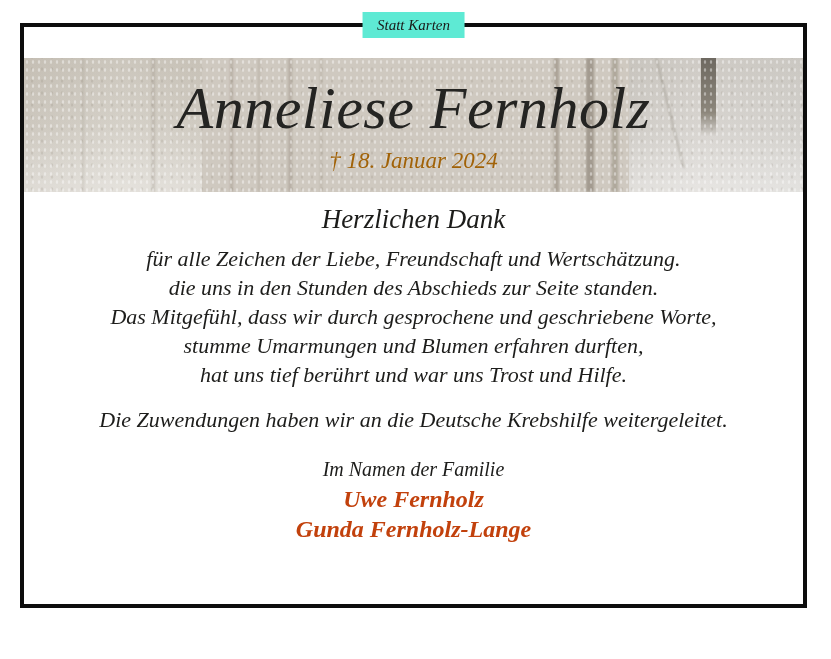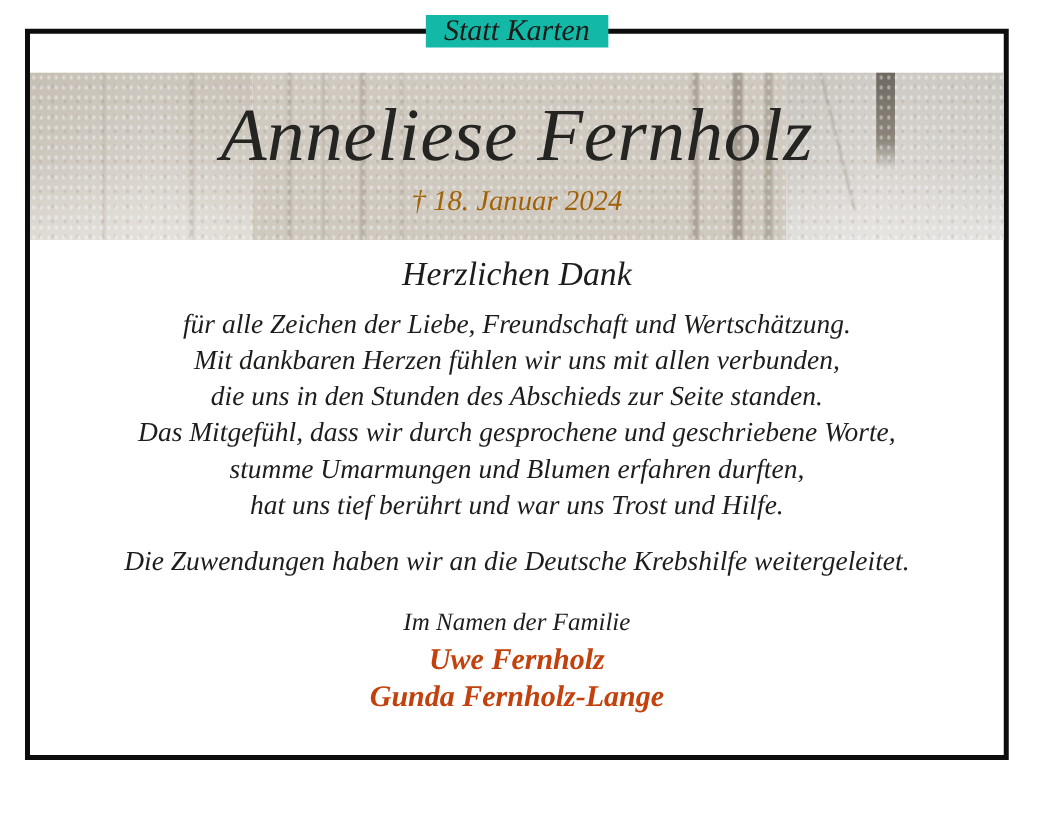--- a/index.html
+++ b/index.html
@@ -18,23 +18,23 @@
     width:787px;height:585px;
     box-sizing:border-box;
     border:4px solid #0d0d0d;
     background:#ffffff;
     text-align:center;
   }
   .statt-karten{
     position:absolute;
     left:50%;top:-2px;
     transform:translate(-50%,-50%);
-    background:#14b8a6;
+    background:#5eead4;
     padding:0 15px;
-    font-size:24px;
+    font-size:15px;
     line-height:26px;
     white-space:nowrap;
     color:#1a1a18;
   }
   
   .banner{
     position:relative;
     margin-top:31px;
     width:779px;height:134px;
     display:flex;
@@ -154,21 +154,20 @@
       <div class="banner-text">
         <div class="deceased-name">Anneliese Fernholz</div>
         <div class="death-date">† 18. Januar 2024</div>
       </div>
     </div>
 
     <div class="heading">Herzlichen Dank</div>
 
     <div class="body-lines">
       <div class="body-line">für alle Zeichen der Liebe, Freundschaft und Wertschätzung.</div>
-      <div class="body-line">Mit dankbaren Herzen fühlen wir uns mit allen verbunden,</div>
       <div class="body-line">die uns in den Stunden des Abschieds zur Seite standen.</div>
       <div class="body-line">Das Mitgefühl, dass wir durch gesprochene und geschriebene Worte,</div>
       <div class="body-line">stumme Umarmungen und Blumen erfahren durften,</div>
       <div class="body-line">hat uns tief berührt und war uns Trost und Hilfe.</div>
       <div class="body-line">Die Zuwendungen haben wir an die Deutsche Krebshilfe weitergeleitet.</div>
     </div>
 
     <div class="family-intro">Im Namen der Familie</div>
 
     <div class="family-names">

